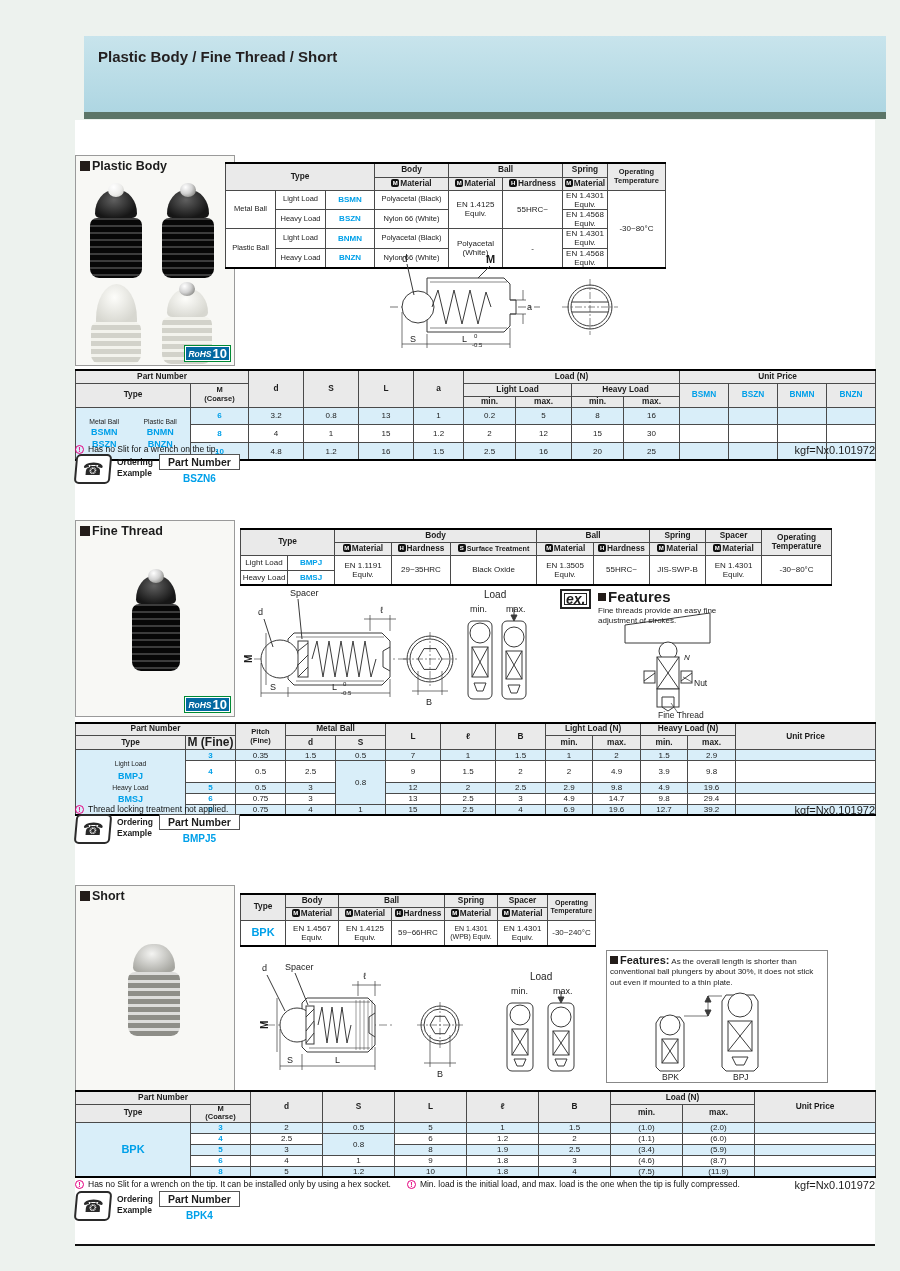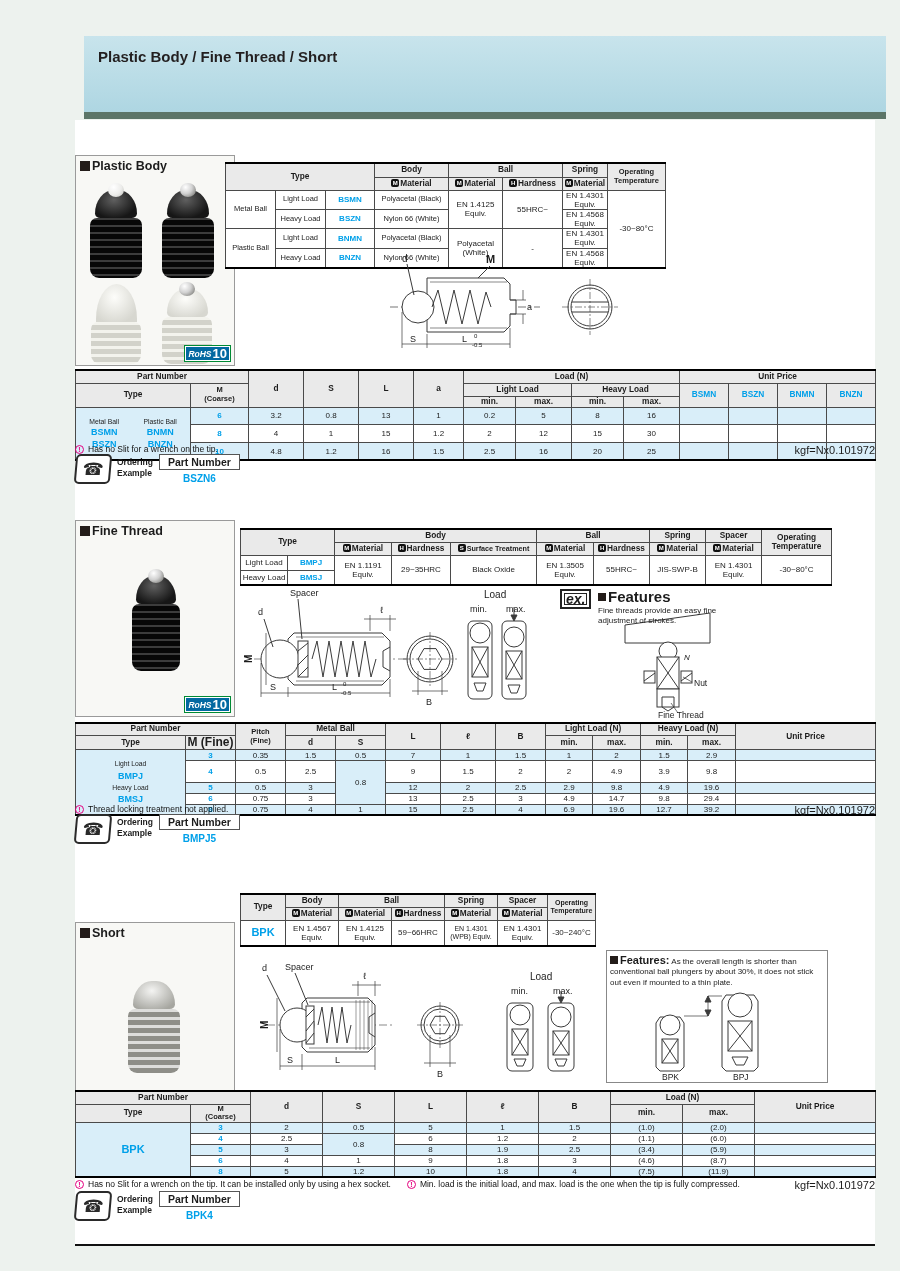--- a/index.html
+++ b/index.html
@@ -610,21 +610,21 @@
 <div class="order" style="left:75px;top:814px">
   <span class="phone">☎</span>
   <span class="olbl">Ordering
 Example</span>
   <span class="pncol">
     <span class="pnbox">Part Number</span>
     <span class="ocode">BMPJ5</span>
   </span>
 </div>
 
-<div class="card" style="top:922px;height:239px">
+<div class="card" style="top:885px;height:239px">
   <div class="sec-title">
       <span class="sqr"></span>
       <span>Short</span>
     </div>
   <div class="plg" style="left:52px;top:58px;width:52px;height:92px">
     <div class="pdome rnd slv"></div>
       <div class="pbody slv"></div>
   </div>
   <div class="rohs" style="right:3px;bottom:3px">
     <span class="r1">RoHS</span>

